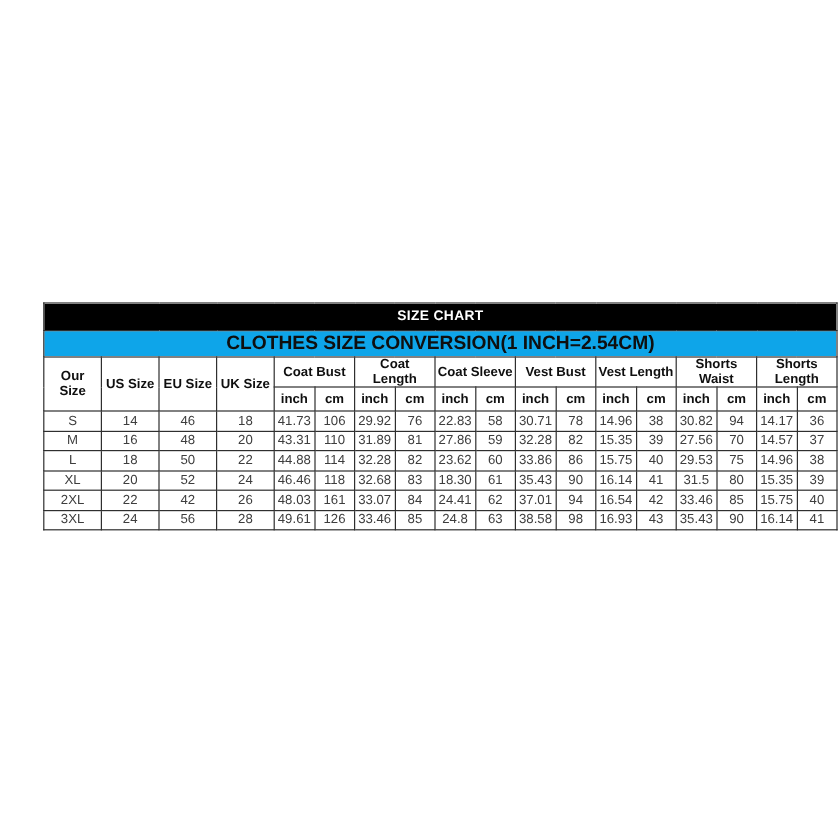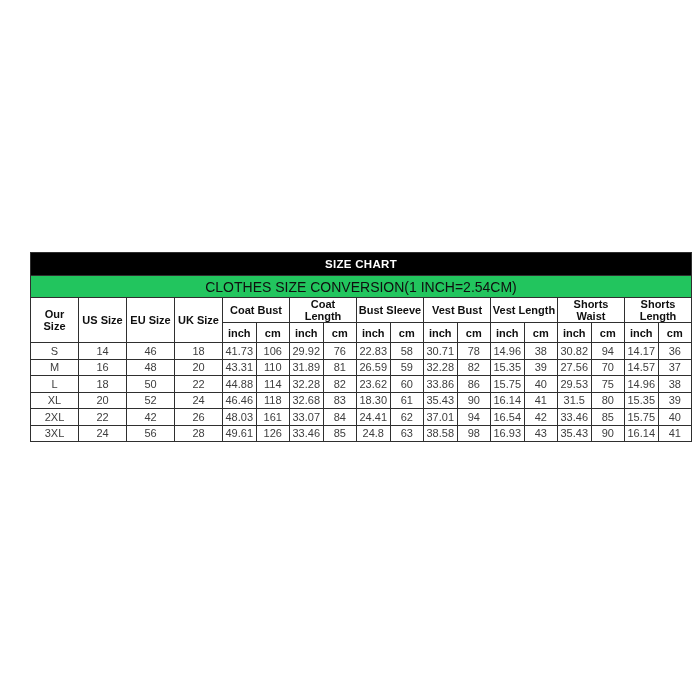--- a/index.html
+++ b/index.html
@@ -9,45 +9,45 @@
     font-family: "Liberation Sans", sans-serif;
   }
   .canvas {
     position: relative;
     width: 700px; height: 700px;
     background: #ffffff;
     overflow: hidden;
   }
   table.size-table {
     position: absolute;
-    left: 30px; top: 252px;
+    left: 36px; top: 252px;
     width: 662px;
     border-collapse: collapse;
     table-layout: fixed;
   }
   .size-table th, .size-table td {
     border: 1px solid #2f2f2f;
     text-align: center;
     vertical-align: middle;
     padding: 0 1px;
     overflow: hidden;
   }
   .title-bar {
     background: #000000;
     color: #ffffff;
     font-size: 11.5px;
     font-weight: bold;
     height: 22px;
     letter-spacing: 0.3px;
   }
   .subtitle-bar {
-    background: #22c55e;
+    background: #0ea5e9;
     color: #0f0f0f;
-    font-size: 14px;
-    font-weight: normal;
+    font-size: 16px;
+    font-weight: bold;
     height: 21px;
   }
   tr.group-row th {
     font-weight: bold;
     font-size: 11px;
     color: #0f0f0f;
     height: 20px;
     line-height: 12px;
   }
   tr.unit-row th {
@@ -96,21 +96,21 @@
       <tr>
         <th class="subtitle-bar" colspan="18">CLOTHES SIZE CONVERSION(1 INCH=2.54CM)</th>
       </tr>
       <tr class="group-row" id="group-header-row">
           <th rowspan="2">Our<br>Size</th>
           <th rowspan="2">US Size</th>
           <th rowspan="2">EU Size</th>
           <th rowspan="2">UK Size</th>
           <th colspan="2">Coat Bust</th>
           <th colspan="2">Coat Length</th>
-          <th colspan="2">Bust Sleeve</th>
+          <th colspan="2">Coat Sleeve</th>
           <th colspan="2">Vest Bust</th>
           <th colspan="2">Vest Length</th>
           <th colspan="2">Shorts Waist</th>
           <th colspan="2">Shorts Length</th>
         </tr>
       <tr class="unit-row" id="unit-header-row">
           <th>inch</th>
           <th>cm</th>
           <th>inch</th>
           <th>cm</th>
@@ -149,21 +149,21 @@
         </tr>
         <tr>
           <td>M</td>
           <td>16</td>
           <td>48</td>
           <td>20</td>
           <td>43.31</td>
           <td>110</td>
           <td>31.89</td>
           <td>81</td>
-          <td>26.59</td>
+          <td>27.86</td>
           <td>59</td>
           <td>32.28</td>
           <td>82</td>
           <td>15.35</td>
           <td>39</td>
           <td>27.56</td>
           <td>70</td>
           <td>14.57</td>
           <td>37</td>
         </tr>

